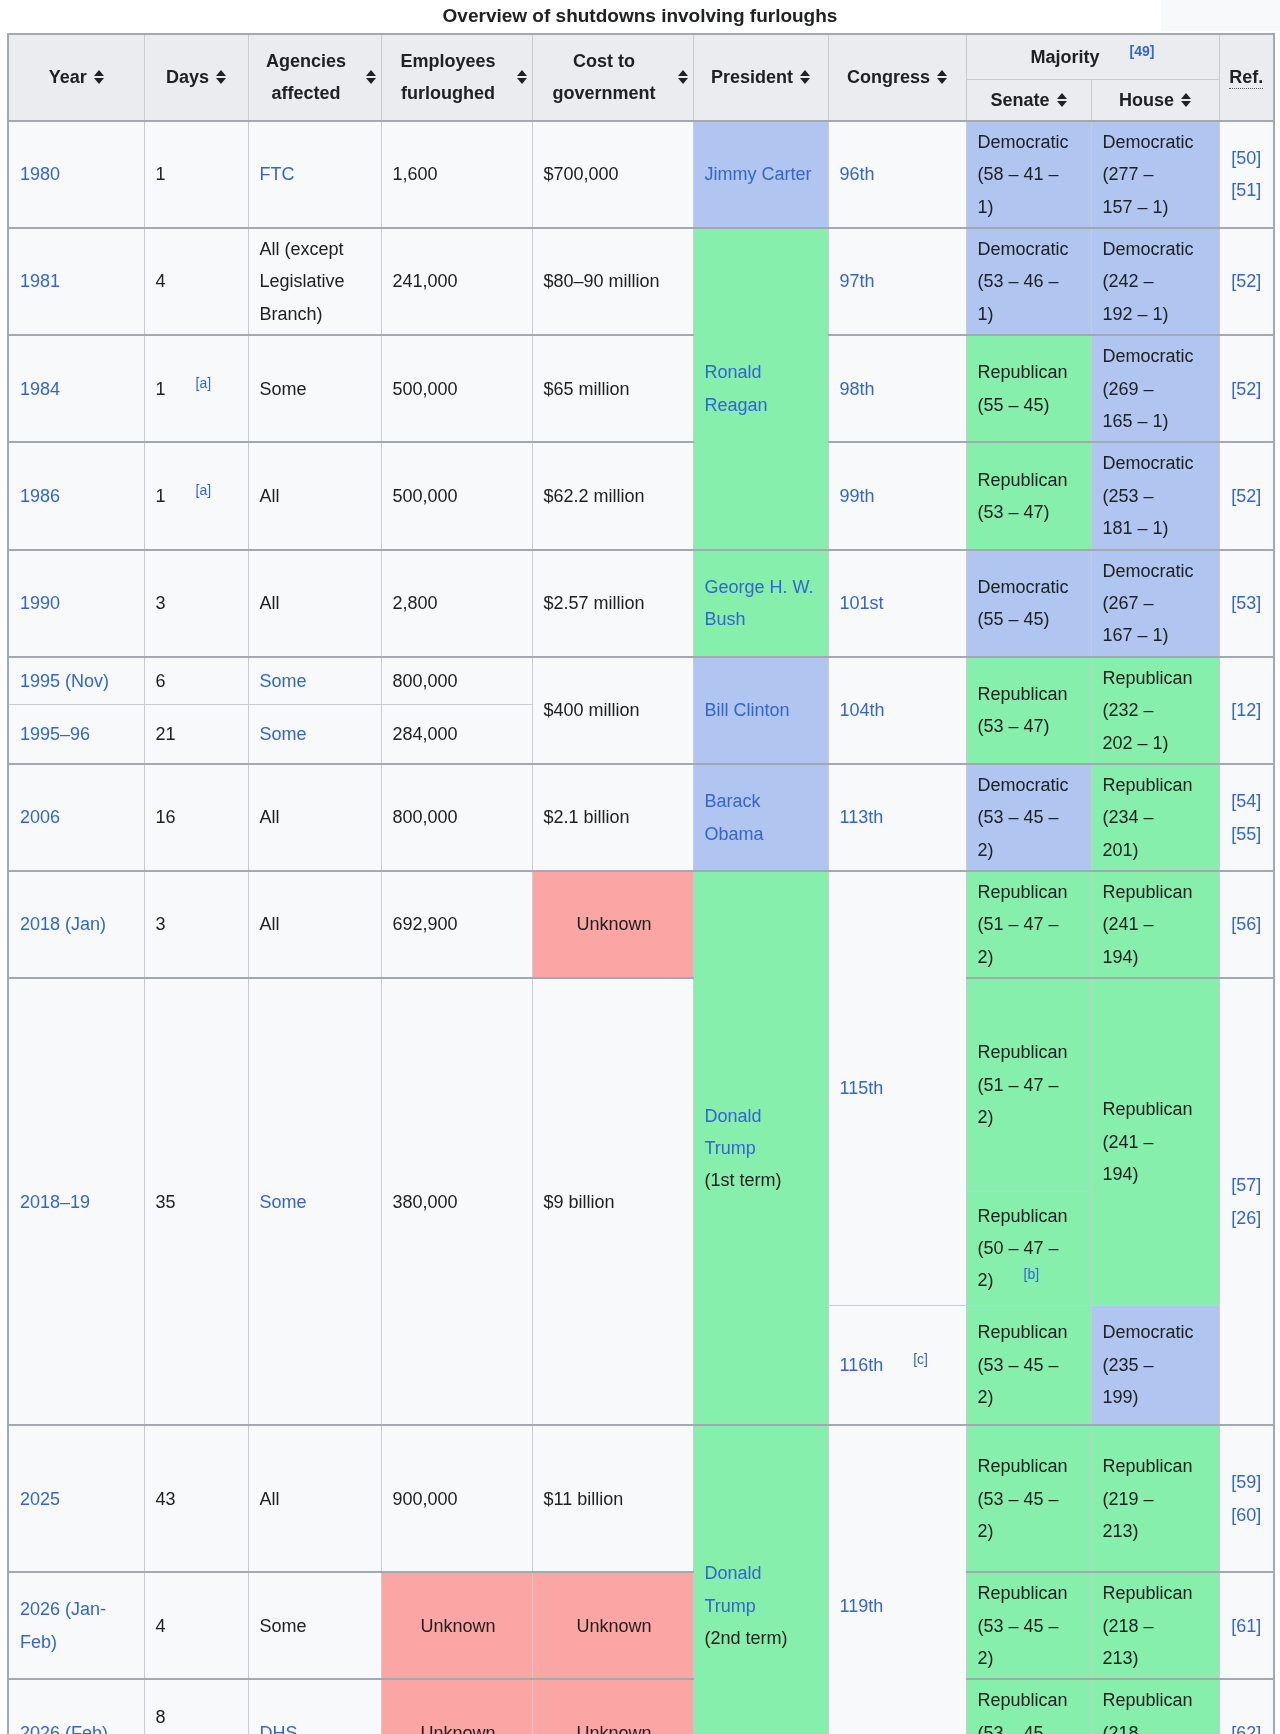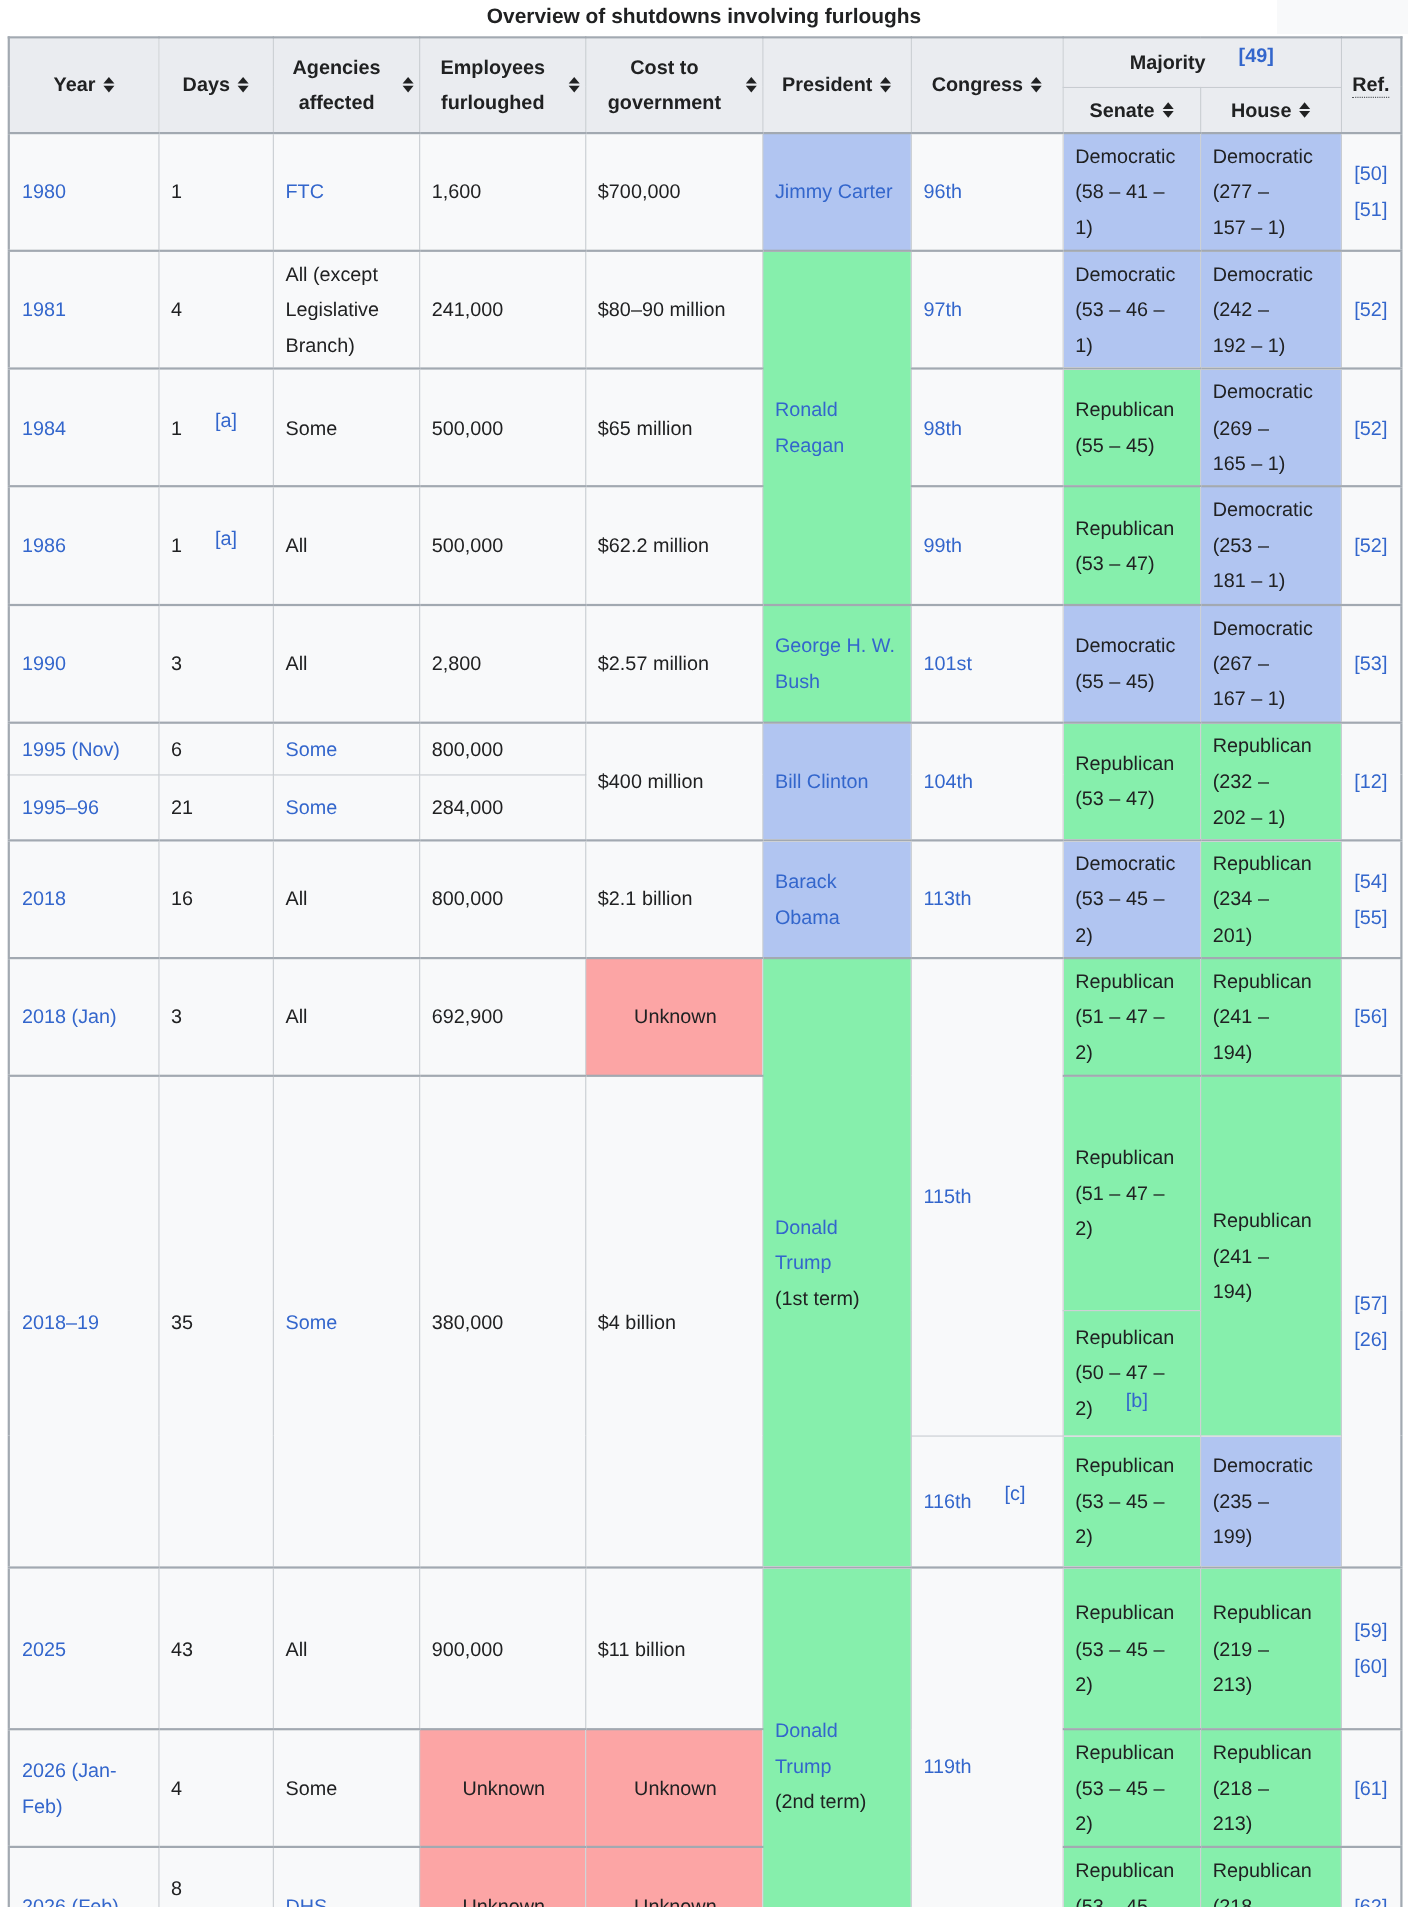--- a/index.html
+++ b/index.html
@@ -12,21 +12,21 @@
   .gt{border-top:2px solid #a2a9b1;}
   .dem{background:#b1c5f1;}
   .rep{background:#86efac;}
   .na{background:#fca5a5;text-align:center;}
   .refcell{text-align:center;padding:4px 3px;}
   .refcell a{display:block;}
   .senate{padding-right:22px;}
   .house{padding-right:30px;}
   .pres{padding-right:11px;}
   a{color:#3366cc;text-decoration:none;cursor:pointer;}
-  sup{font-size:18px;line-height:0;vertical-align:super;padding-left:30px;}
+  sup{font-size:14px;line-height:0;vertical-align:super;padding-left:30px;}
   .term{display:block;}
   .thflex{display:flex;align-items:center;justify-content:center;gap:7px;}
   .thlabel{display:inline-block;}
   .sorticon{display:inline-flex;flex-direction:column;gap:2px;flex:0 0 auto;}
   .tri-up{width:0;height:0;border-left:5px solid transparent;border-right:5px solid transparent;border-bottom:6px solid #202122;}
   .tri-down{width:0;height:0;border-left:5px solid transparent;border-right:5px solid transparent;border-top:6px solid #202122;}
   .abbr{border-bottom:1px dotted #54595d;padding-bottom:1px;}
   
   .rh1{height:45px;}.rh2{height:39px;}
   .r105{height:105px;}.r103{height:103px;}.r102{height:102px;}.r46{height:46px;}.r58{height:58px;}
@@ -231,21 +231,21 @@
   </tr>
 
   <tr class="r58">
     <td><a>1995–96</a></td>
     <td><span>21</span></td>
     <td><a>Some</a></td>
     <td><span>284,000</span></td>
   </tr>
 
   <tr class="r103">
-    <td class="gt"><a>2018</a></td>
+    <td class="gt"><a>2006</a></td>
     <td class="gt"><span>16</span></td>
     <td class="gt"><span>All</span></td>
     <td class="gt"><span>800,000</span></td>
     <td class="gt"><span>$2.1 billion</span></td>
     <td class="gt pres dem"><a>Barack Obama</a></td>
     <td class="gt"><a>113th</a></td>
     <td class="gt senate dem"><span>Democratic (53 – 45 – 2)</span></td>
     <td class="gt house rep"><span>Republican (234 – 201)</span></td>
     <td class="gt refcell">
           <a>[54]</a>
@@ -266,21 +266,21 @@
     <td class="gt refcell">
           <a>[56]</a>
         </td>
   </tr>
 
   <tr class="r213">
     <td class="gt" rowspan="3"><a>2018–19</a></td>
     <td class="gt" rowspan="3"><span>35</span></td>
     <td class="gt" rowspan="3"><a>Some</a></td>
     <td class="gt" rowspan="3"><span>380,000</span></td>
-    <td class="gt" rowspan="3"><span>$4 billion</span></td>
+    <td class="gt" rowspan="3"><span>$9 billion</span></td>
     <td class="gt senate rep"><span>Republican (51 – 47 – 2)</span></td>
     <td class="gt house rep" rowspan="2"><span>Republican (241 – 194)</span></td>
     <td class="gt refcell" rowspan="3">
           <a>[57]</a>
           <a>[26]</a>
         </td>
   </tr>
 
   <tr class="r114">
     <td class="senate rep"><span>Republican (50 – 47 – 2)</span><sup><a>[b]</a></sup></td>

